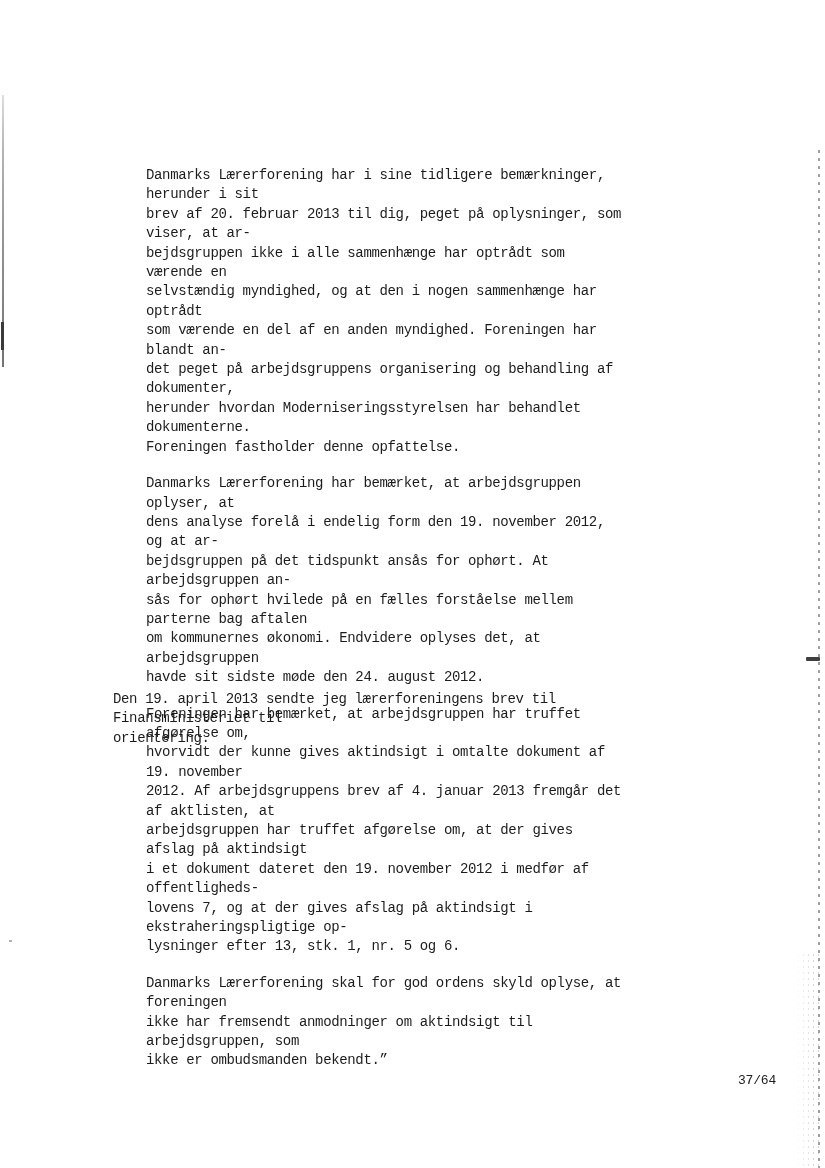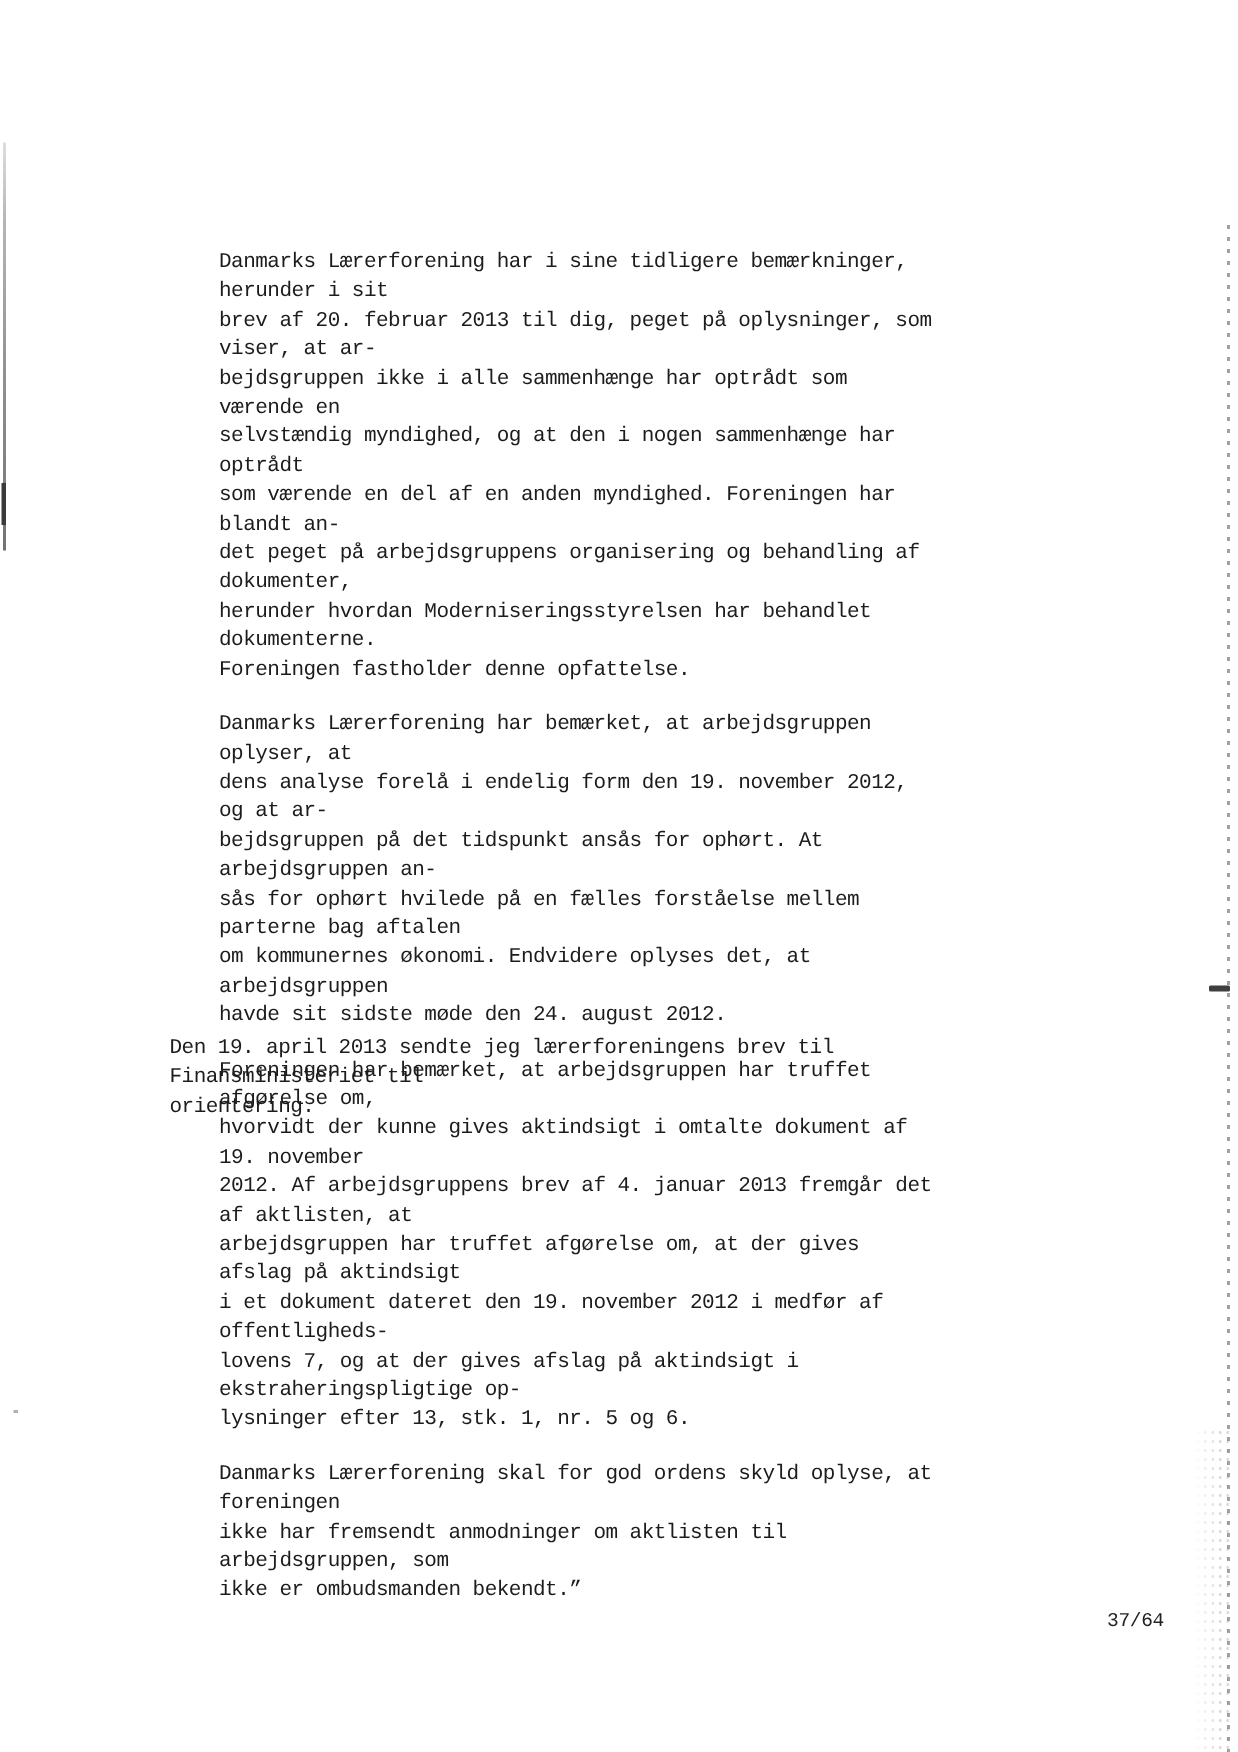--- a/index.html
+++ b/index.html
@@ -135,21 +135,21 @@
 om kommunernes økonomi. Endvidere oplyses det, at arbejdsgruppen
 havde sit sidste møde den 24. august 2012.</p>
     <p class="para">Foreningen har bemærket, at arbejdsgruppen har truffet afgørelse om,
 hvorvidt der kunne gives aktindsigt i omtalte dokument af 19. november
 2012. Af arbejdsgruppens brev af 4. januar 2013 fremgår det af aktlisten, at
 arbejdsgruppen har truffet afgørelse om, at der gives afslag på aktindsigt
 i et dokument dateret den 19. november 2012 i medfør af offentligheds-
 lovens 7, og at der gives afslag på aktindsigt i ekstraheringspligtige op-
 lysninger efter 13, stk. 1, nr. 5 og 6.</p>
     <p class="para">Danmarks Lærerforening skal for god ordens skyld oplyse, at foreningen
-ikke har fremsendt anmodninger om aktlisten til arbejdsgruppen, som
+ikke har fremsendt anmodninger om aktindsigt til arbejdsgruppen, som
 ikke er ombudsmanden bekendt.”</p>
   </div>
 
   <p class="closing-para">Den 19. april 2013 sendte jeg lærerforeningens brev til Finansministeriet til
 orientering.</p>
 
   <div class="page-number">37/64</div>
 
 </div>
 

